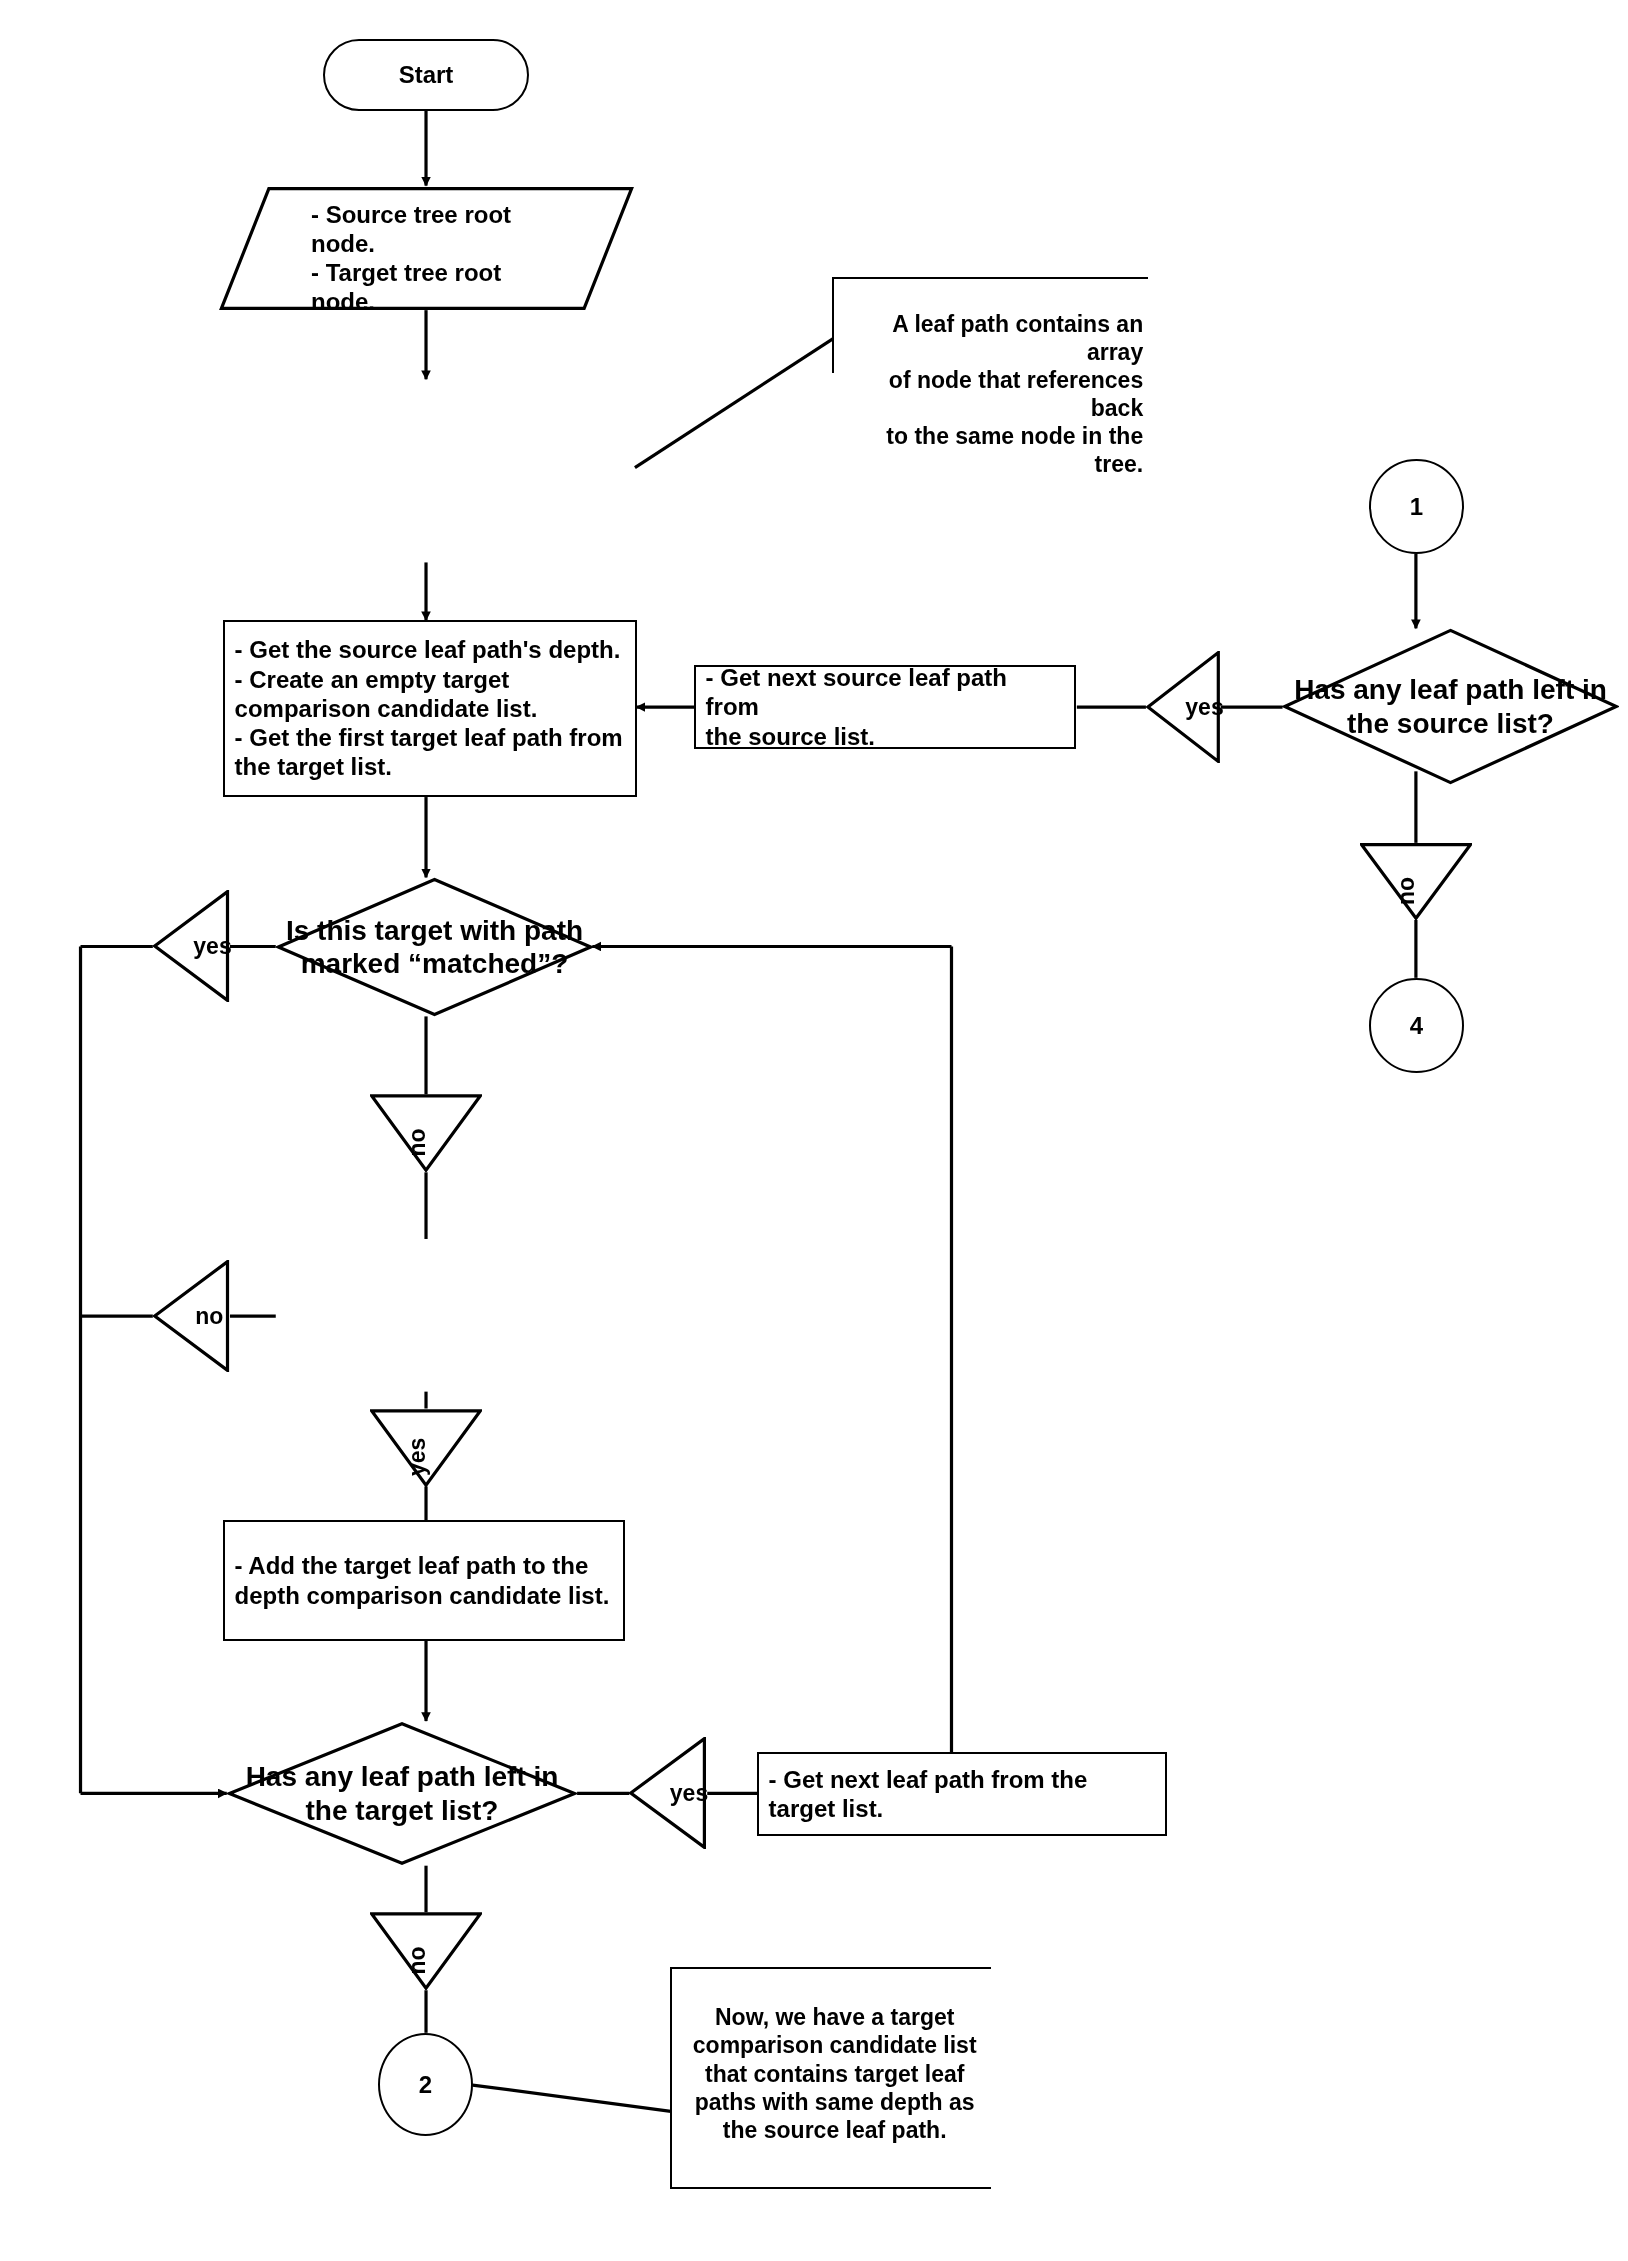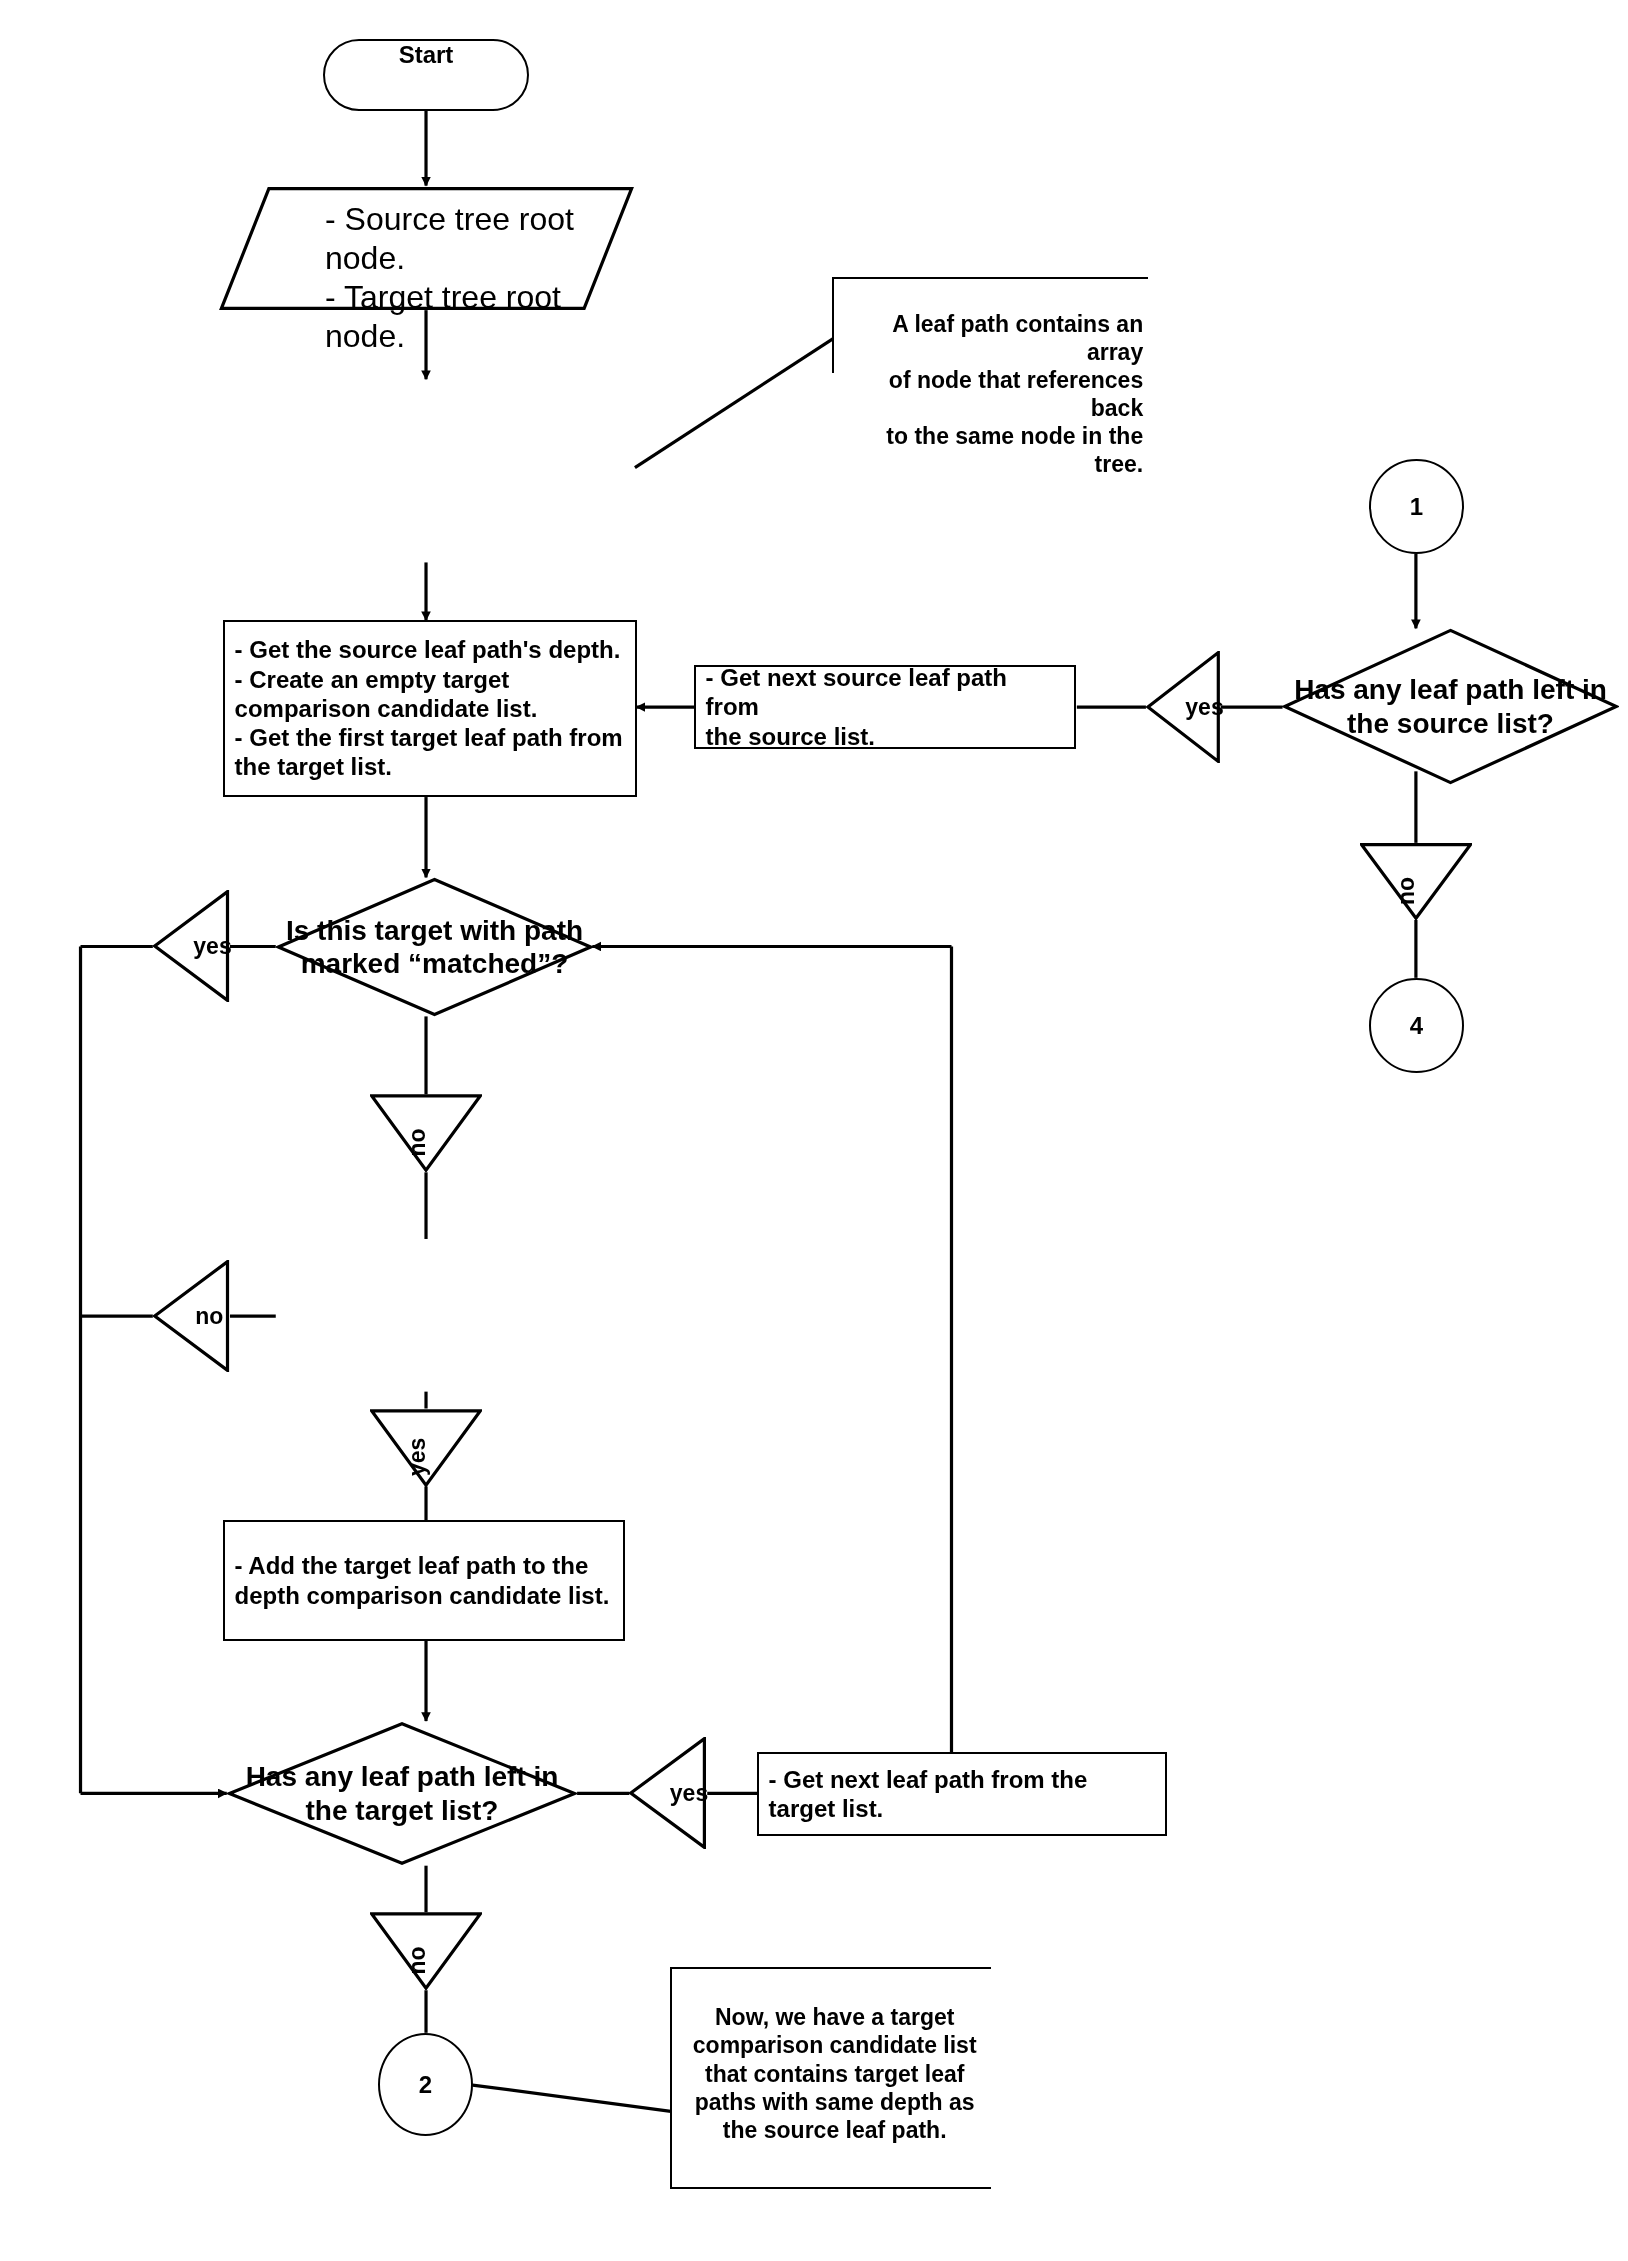--- a/index.html
+++ b/index.html
@@ -30,20 +30,21 @@
   .node {
     position: absolute;
     box-sizing: border-box;
   }
   
   .terminator {
     border: 2.4px solid #000;
     border-radius: 803px;
     background: #fff;
     display: flex;
+    align-items: center;
     justify-content: center;
     font-size: 24px;
     font-weight: 700;
   }
   
   .process {
     border: 2.4px solid #000;
     background: #fff;
     display: flex;
     align-items: center;
@@ -74,25 +75,24 @@
     border-bottom: 2.4px solid #000;
     padding: 6.4px 4.8px 6.4px 11.2px;
     text-align: center;
   }
   
   .parallelogram {
     position: absolute;
   }
   .parallelogram .ptext {
     position: absolute;
-    font-size: 32px;
-    font-weight: 400;
+    font-size: 24px;
+    font-weight: 700;
     line-height: 1.22;
     white-space: pre-line;
-    margin-left: 14px;
   }
   
   .diamond { position: absolute; }
   .diamond .dtext {
     position: absolute;
     left: 0; top: 0;
     width: 100%; height: 100%;
     display: flex;
     align-items: center;
     justify-content: center;

